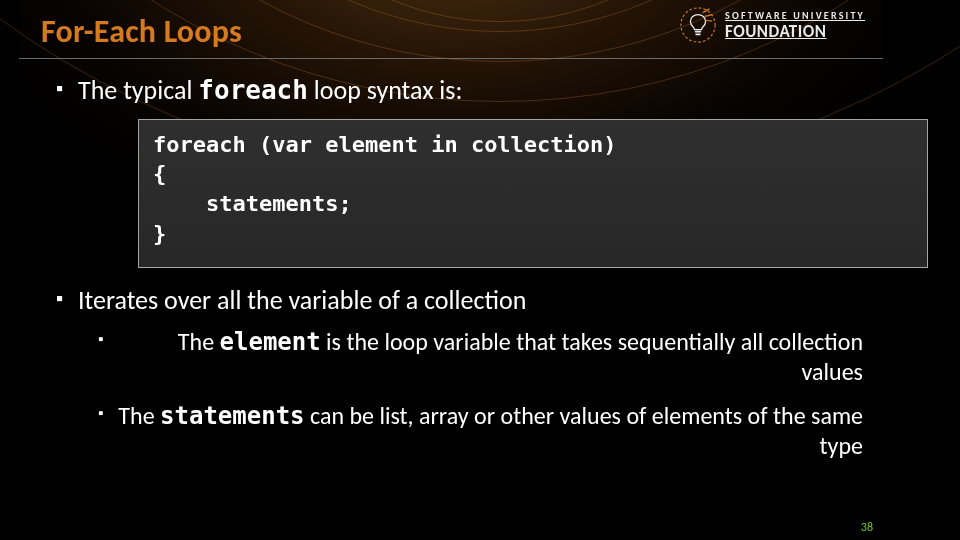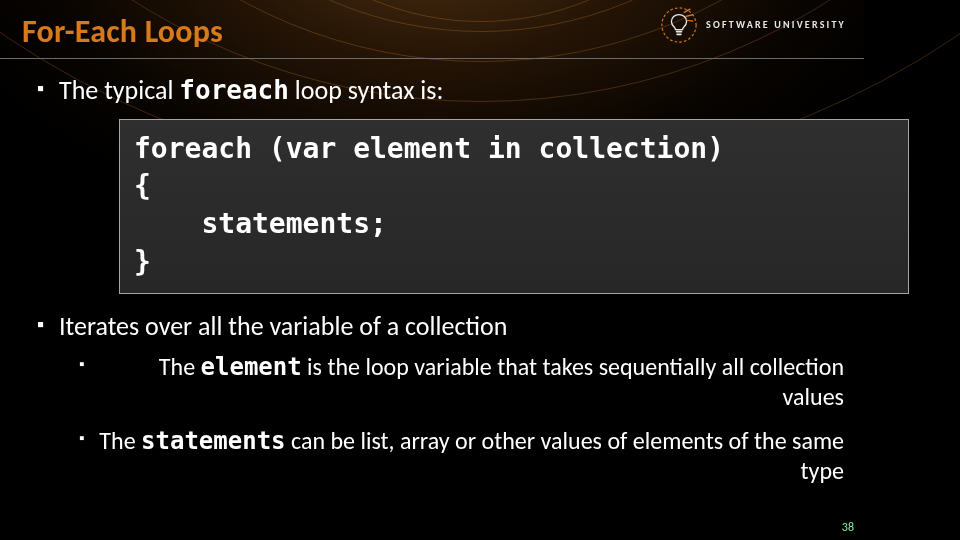--- a/index.html
+++ b/index.html
@@ -9,20 +9,21 @@
     height: 540px;
     overflow: hidden;
     background: #000;
     font-family: "Calibri", "Segoe UI", sans-serif;
   }
   .slide {
     position: relative;
     width: 864px;
     height: 540px;
     color: #fff;
+    margin-left: 19px;
   }
   .bg {
     position: absolute;
     inset: 0;
     background:
       radial-gradient(ellipse 720px 420px at 50% -12%,
         rgba(255,160,60,0.30) 0%,
         rgba(200,110,30,0.18) 30%,
         rgba(100,50,10,0.08) 55%,
         rgba(0,0,0,0) 72%),
@@ -64,20 +65,21 @@
     top: 6px;
     display: flex;
     align-items: center;
     gap: 8px;
   }
   .logo-text {
     display: flex;
     flex-direction: column;
     line-height: 1;
     color: #e9e9e9;
+    text-decoration: underline;
   }
   .logo-top {
     font-size: 10px;
     letter-spacing: 2.2px;
     font-weight: 600;
   }
   .logo-bot {
     font-size: 17px;
     letter-spacing: 0.5px;
     font-weight: 800;
@@ -138,34 +140,34 @@
     font-weight: 700;
   }
 
   .codebox {
     margin: 12px 0 16px 60px;
     width: 790px;
     border: 1px solid #a5a5a5;
     background: linear-gradient(#2f2f2f, #272727);
     color: #fff;
     font-family: "Consolas", "Menlo", monospace;
-    font-size: 28px;
+    font-size: 22px;
     line-height: 1.35;
-    padding: 10px 14px 12px 14px;
+    padding: 10px 14px 19px 14px;
     white-space: pre;
     box-sizing: border-box;
     font-weight: 600;
   }
 
   .pagenum {
     position: absolute;
     right: 10px;
     bottom: 6px;
     font-size: 12px;
-    color: #86efac;
+    color: #84cc16;
   }
 </style>
 </head>
 <body>
 
 <div class="slide">
   <div class="bg"></div>
   <div class="arc a1"></div>
   <div class="arc a2"></div>
   <div class="arc a3"></div>
@@ -178,20 +180,21 @@
   <div class="logo">
     <svg width="38" height="38" viewBox="0 0 40 40">
       <circle cx="20" cy="20" r="18" fill="none" stroke="#d67a1e" stroke-width="1.2" stroke-dasharray="2.8 2.2"></circle>
       <path d="M20 9c-4.4 0-8 3.3-8 7.4 0 2.6 1.4 4.4 2.9 5.8.8.8 1.3 1.6 1.4 2.6h7.4c.1-1 .6-1.8 1.4-2.6 1.5-1.4 2.9-3.2 2.9-5.8C28 12.3 24.4 9 20 9z" fill="none" stroke="#e9e9e9" stroke-width="1.4"></path>
       <rect x="16.6" y="26" width="6.8" height="2" rx="1" fill="#e9e9e9"></rect>
       <rect x="17.2" y="29" width="5.6" height="1.7" rx="0.8" fill="#e9e9e9"></rect>
       <path d="M25 7l7-4M27 11l8-2M28 15l7 1" stroke="#d67a1e" stroke-width="1.3" fill="none"></path>
     </svg>
     <div class="logo-text">
       <span class="logo-top">SOFTWARE UNIVERSITY</span>
+      <span class="logo-bot">FOUNDATION</span>
     </div>
   </div>
 
   <div class="content">
     <ul class="bullets">
       <li>
         <span>The typical </span><span class="mono">foreach</span><span> loop syntax is:</span>
 
         <div class="codebox"><span>foreach (var element in collection)</span>
 <span>{</span>

